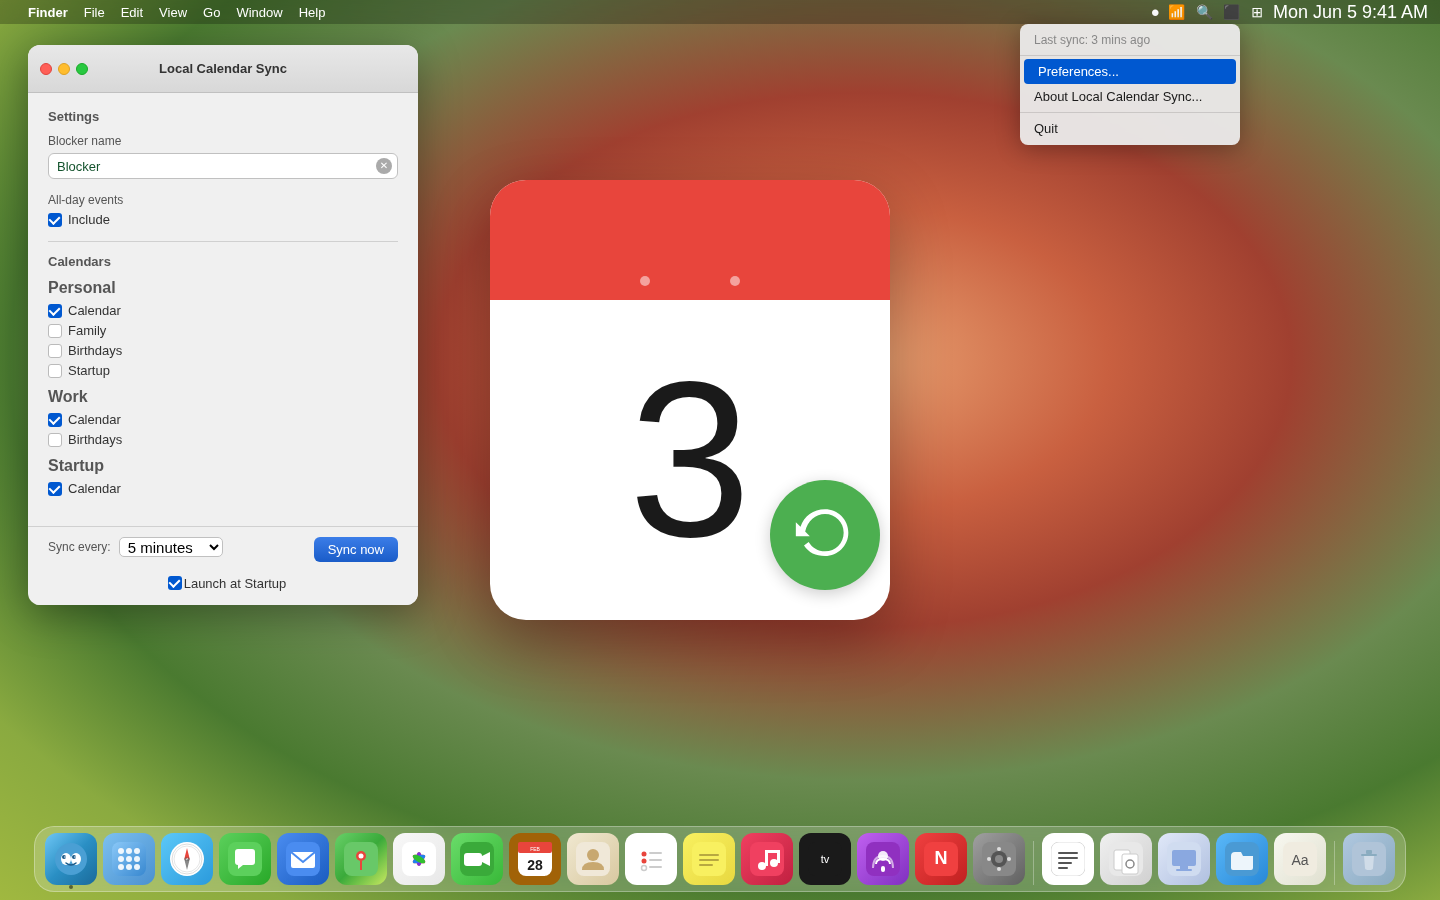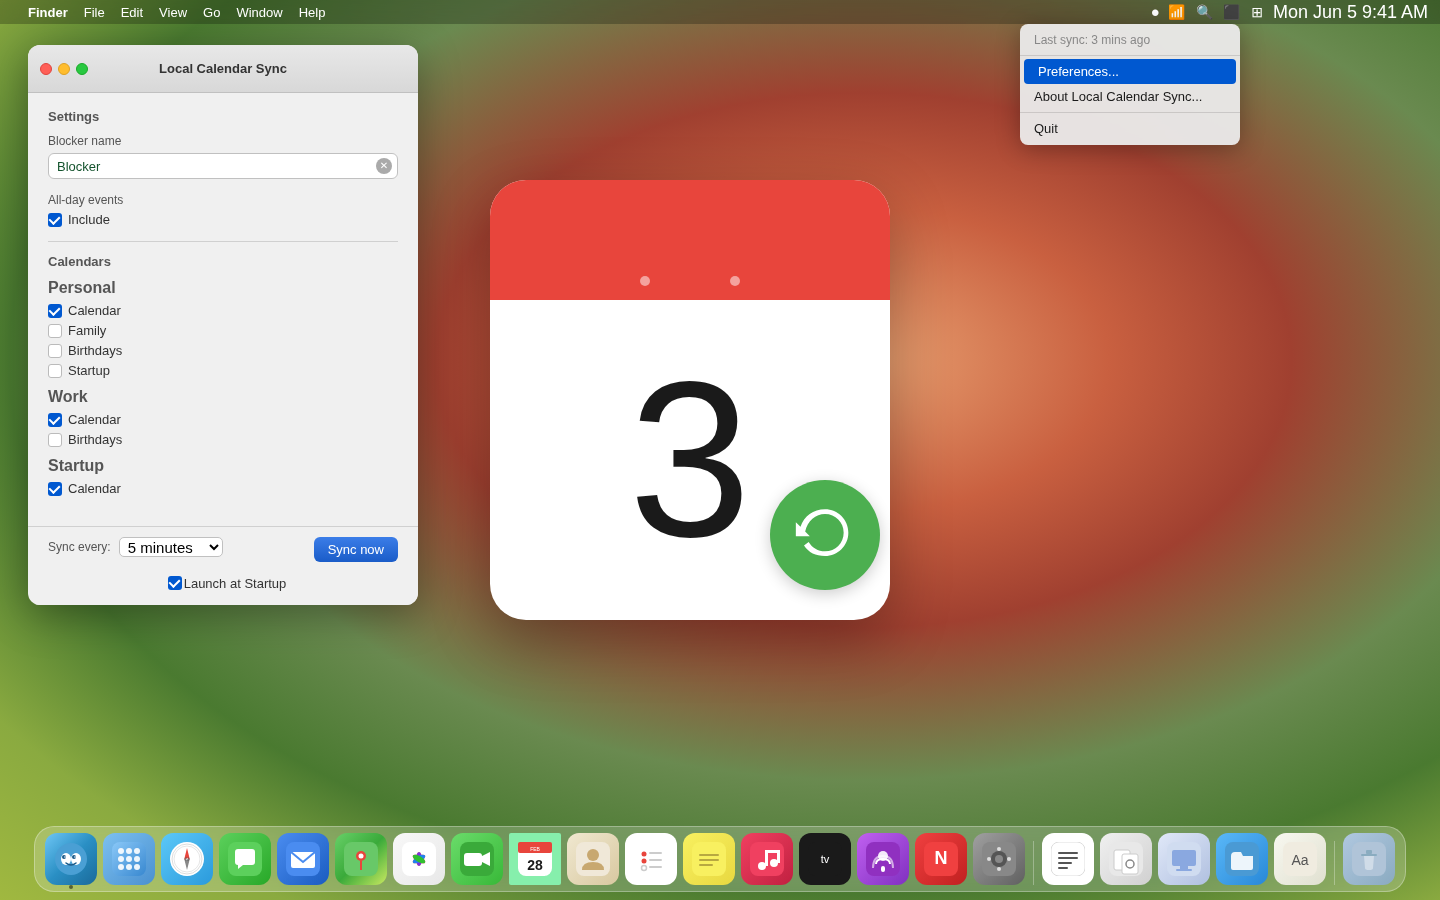--- a/index.html
+++ b/index.html
@@ -666,21 +666,21 @@
       </g>
     </svg>
   </div>
   <div class="dock-item facetime">
     <svg width="34" height="34" viewBox="0 0 34 34">
       <rect width="34" height="34" rx="8" fill="#3aaa3a"></rect>
       <rect x="4" y="11" width="18" height="13" rx="3" fill="white"></rect>
       <polygon points="22,14 30,10 30,24 22,20" fill="white"></polygon>
     </svg>
   </div>
-  <div class="dock-item calendar2" style="background:#86efac; overflow:hidden; border-radius:2px;">
+  <div class="dock-item calendar2" style="background:#a16207; overflow:hidden; border-radius:12px;">
     <svg width="34" height="34" viewBox="0 0 34 34">
       <rect width="34" height="34" rx="8" fill="white"></rect>
       <rect x="0" y="0" width="34" height="11" rx="2" fill="#e8453c"></rect>
       <text x="17" y="28" text-anchor="middle" font-size="14" font-weight="bold" fill="#1a1a1a">28</text>
       <text x="17" y="9" text-anchor="middle" font-size="5" fill="white">FEB</text>
     </svg>
   </div>
   <div class="dock-item contacts">
     <svg width="34" height="34" viewBox="0 0 34 34">
       <rect width="34" height="34" rx="8" fill="#f0e8d8"></rect>

